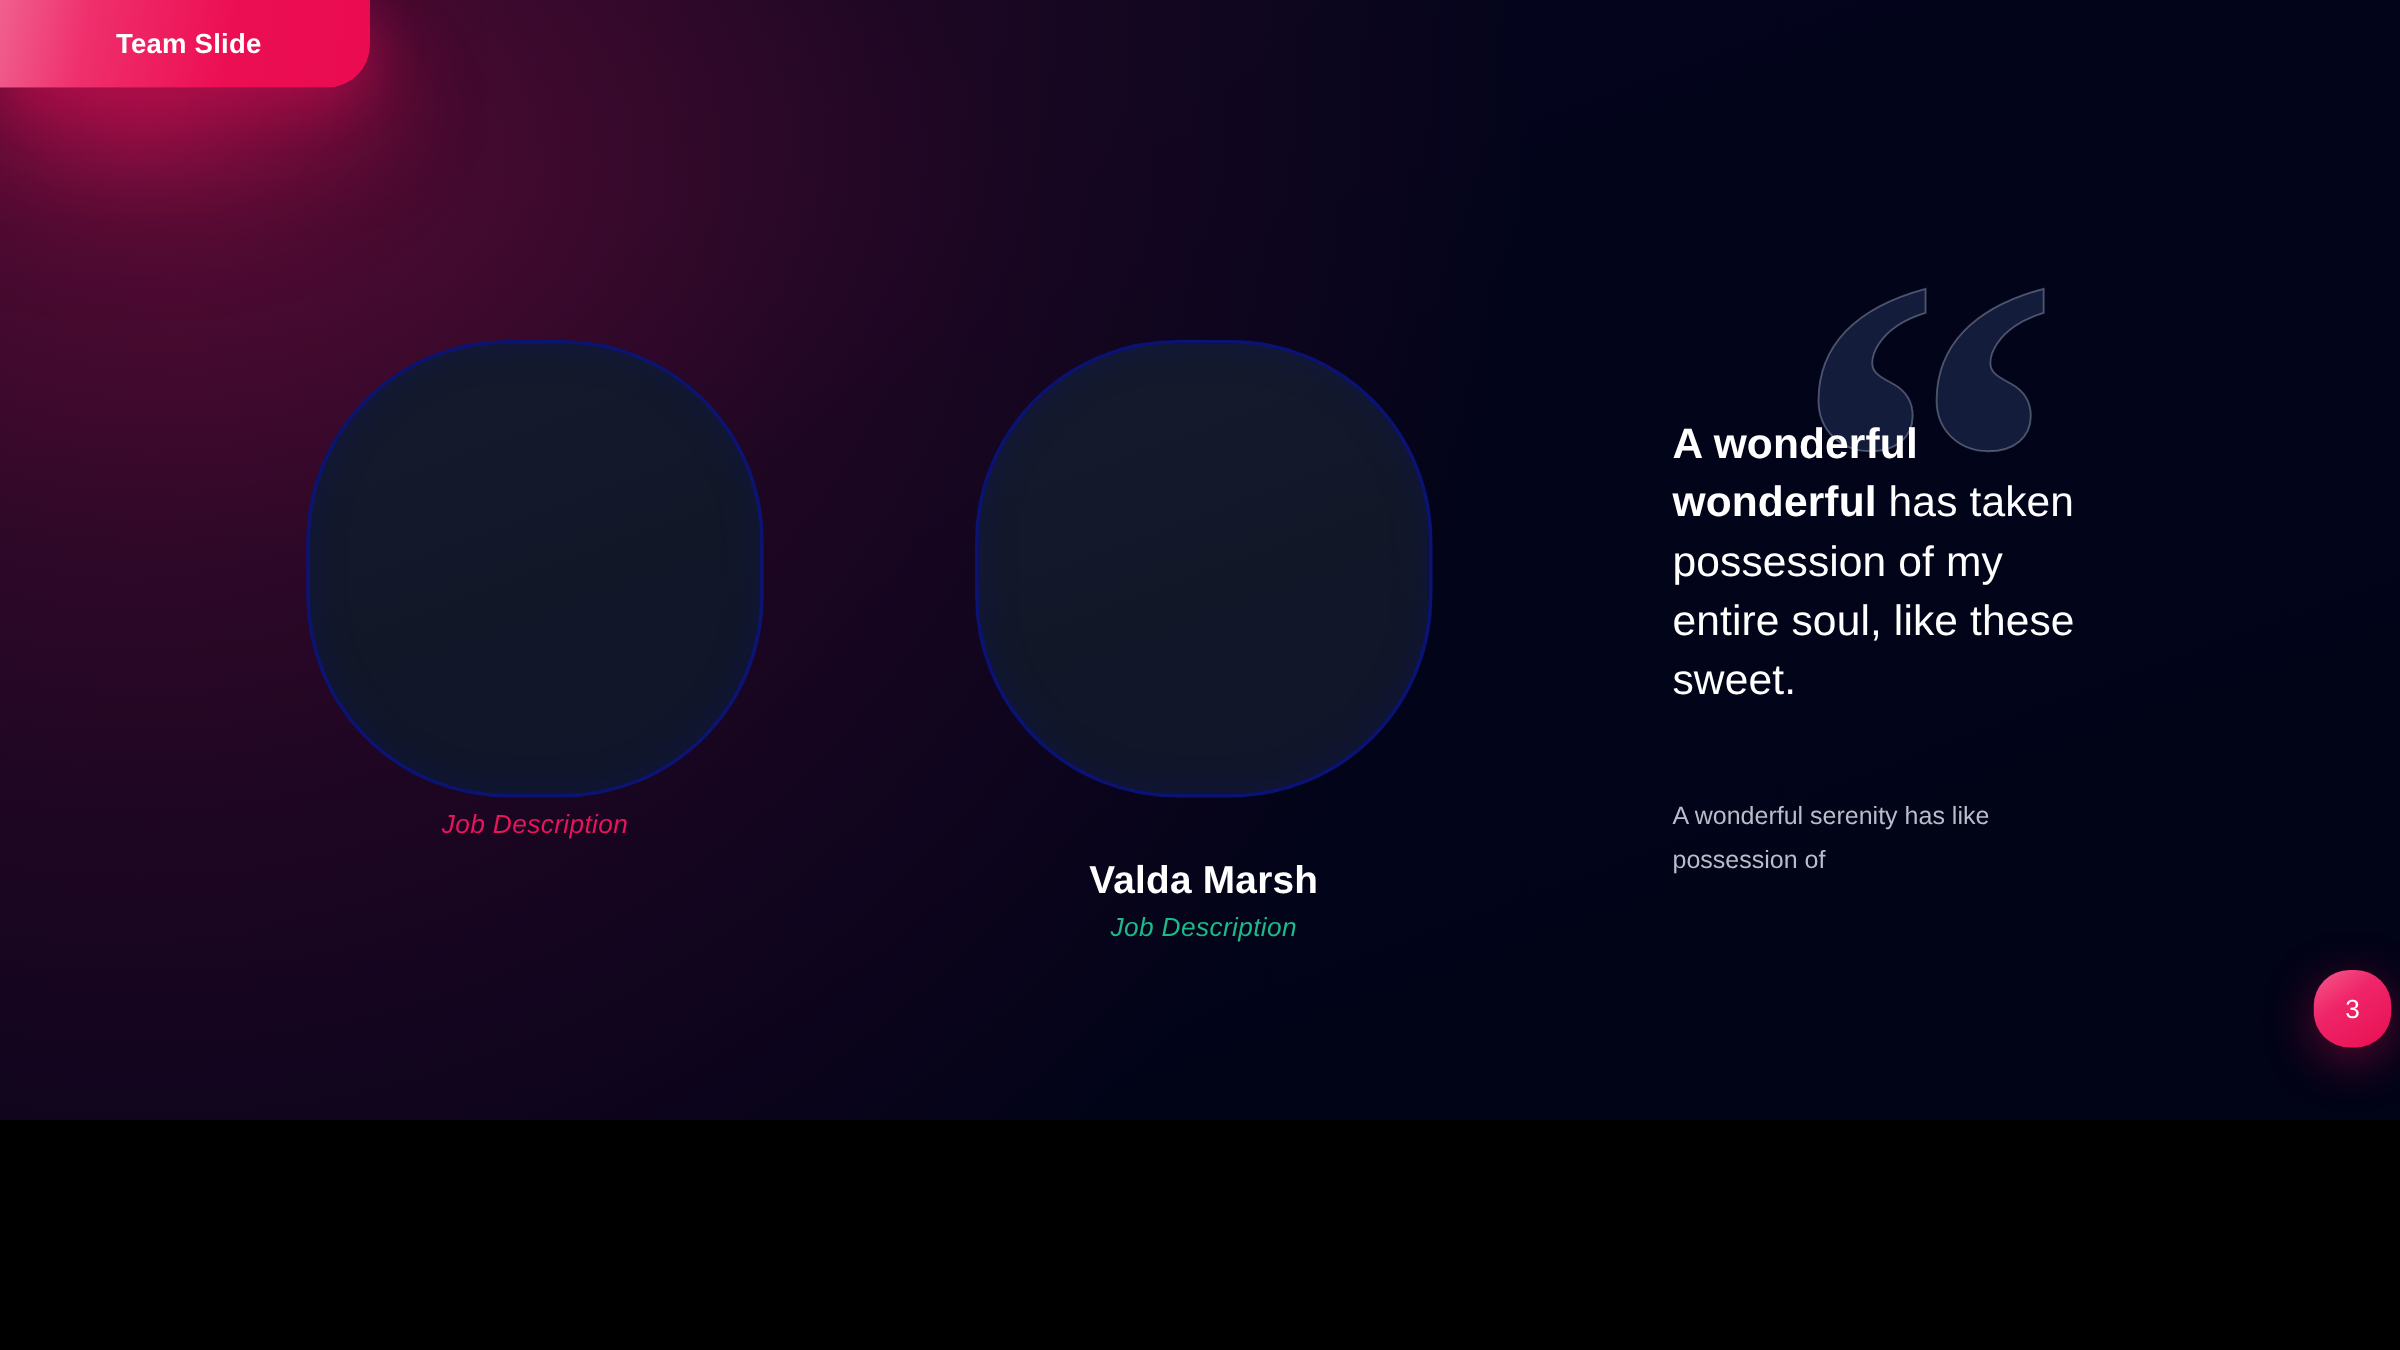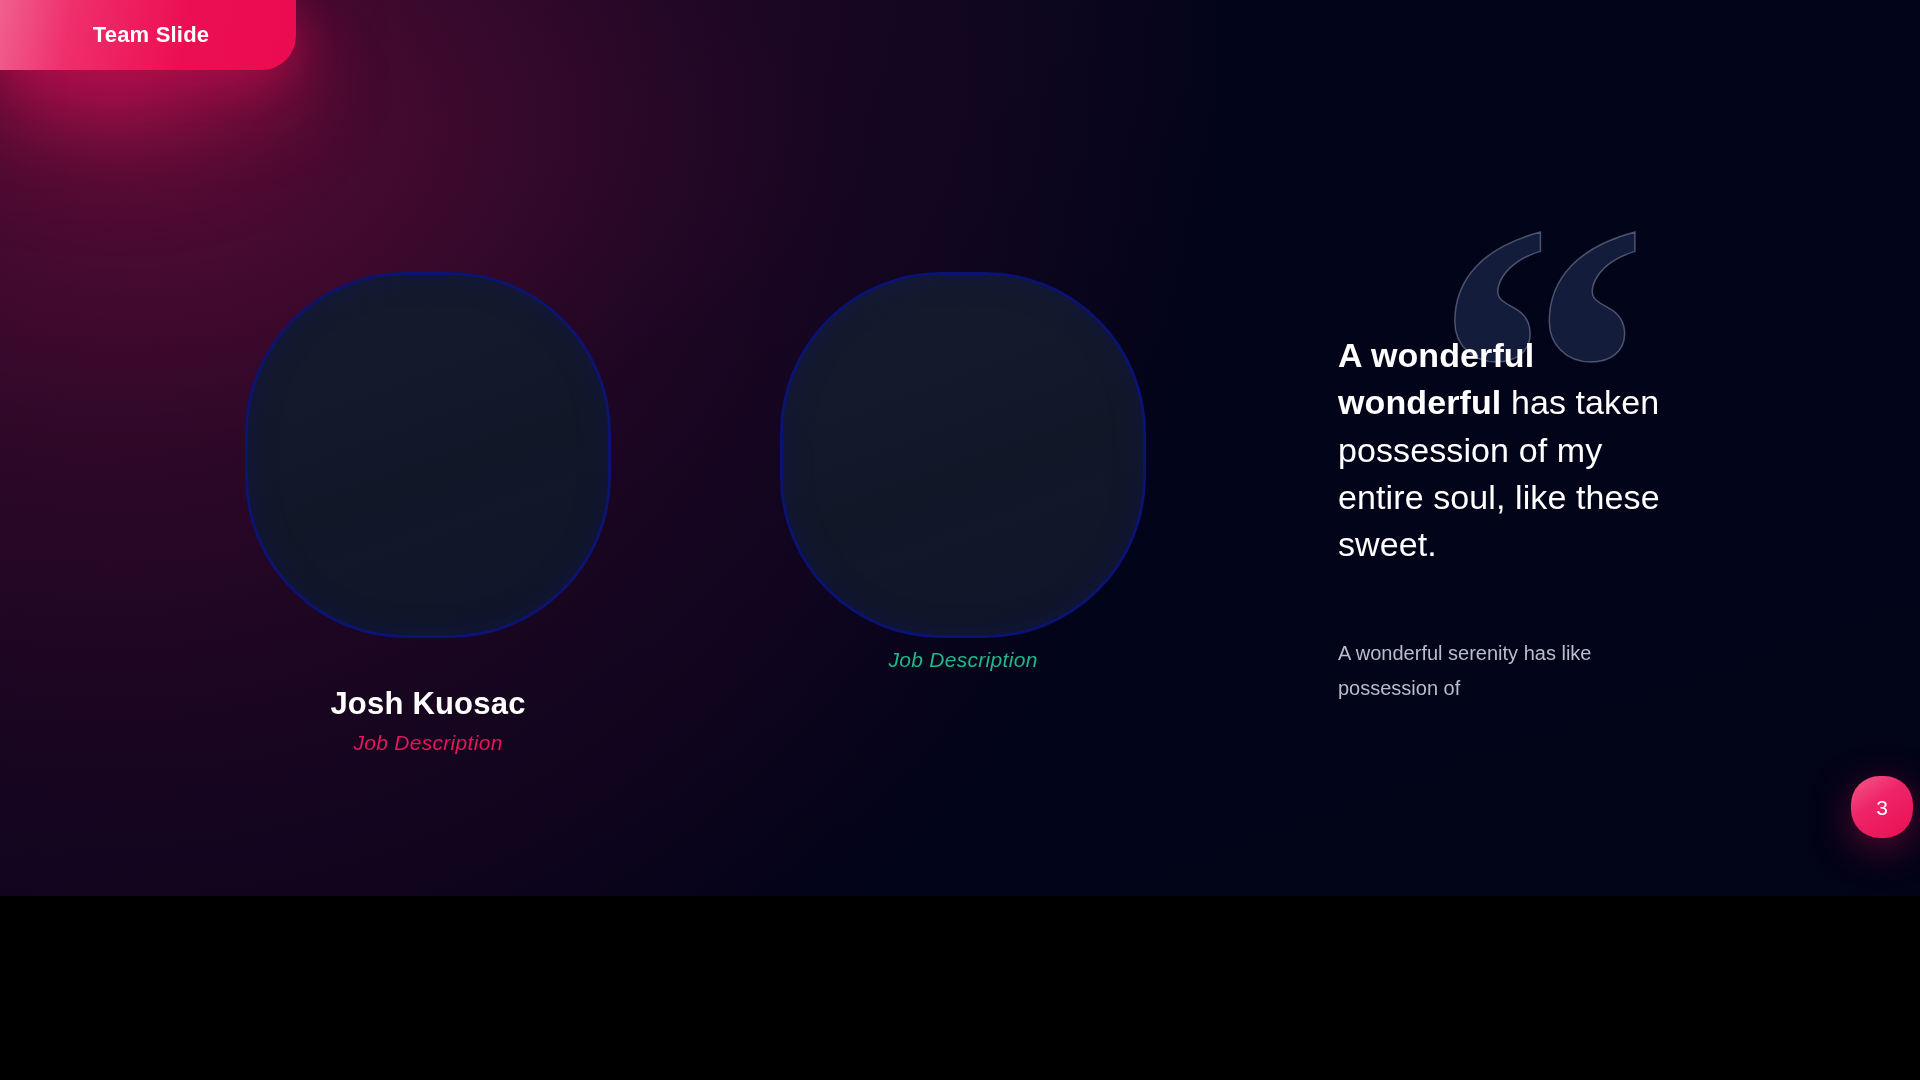--- a/index.html
+++ b/index.html
@@ -190,26 +190,26 @@
   <div class="badge-glow"></div>
 
   <div class="title-badge">
     <span class="title-badge-label">Team Slide</span>
   </div>
 
   <div class="people">
 
     <div class="person person-1">
       <div class="avatar"></div>
-      <div class="person-name">Josh Kuosac</div>
       <div class="person-role role-pink">Job Description</div>
     </div>
 
     <div class="person person-2">
       <div class="avatar"></div>
+      <div class="person-name">Valda Marsh</div>
       <div class="person-role role-teal">Job Description</div>
     </div>
 
   </div>
 
   <div class="quote-block">
     <div class="quote-mark">“</div>
 
     <p class="quote-text"><b>A wonderful wonderful</b><span> has taken possession of my entire soul, like these sweet.</span></p>
 

